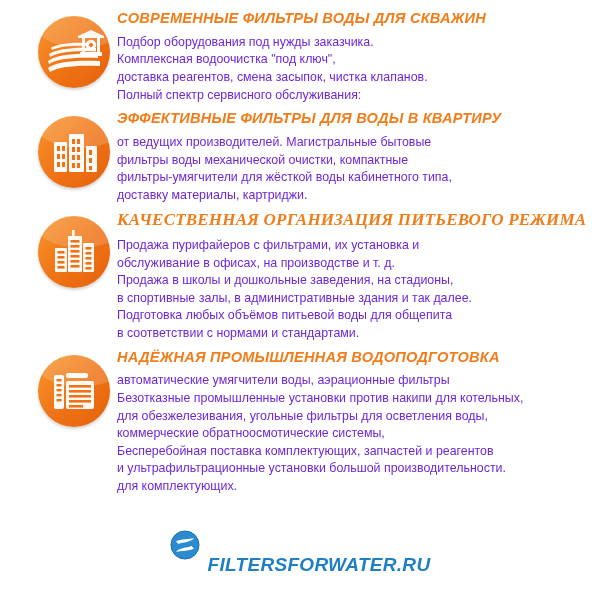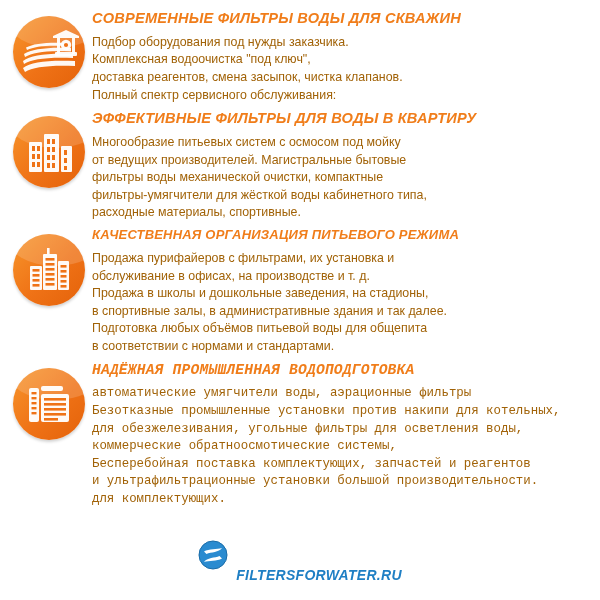--- a/index.html
+++ b/index.html
@@ -16,21 +16,21 @@
   }
   .page {
     position: relative;
     width: 600px;
     height: 600px;
     padding: 10px 0 0 0;
   }
   .block {
     display: flex;
     align-items: flex-start;
-    padding: 0 8px 0 6px;
+    padding: 0 8px 0 31px;
   }
   .icon-col {
     width: 86px;
     flex: 0 0 86px;
     display: flex;
     justify-content: center;
     padding-top: 6px;
   }
   .text-col {
     flex: 1 1 auto;
@@ -40,25 +40,26 @@
     font-size: 14.6px;
     font-weight: bold;
     font-style: italic;
     color: #f07d1a;
     letter-spacing: 0.2px;
     line-height: 1.15;
     margin: 0 0 7px 0;
     white-space: nowrap;
   }
   .heading.small {
-    font-size: 13px;
+    font-size: 17px;
+    font-family: Liberation Serif, serif;
   }
   .body-text {
     font-size: 12.4px;
-    color: #a16207;
+    color: #6d28d9;
     line-height: 1.42;
     margin: 0;
   }
   .body-text span {
     display: block;
     white-space: nowrap;
   }
 
   
   .badge {
@@ -93,31 +94,31 @@
     align-items: center;
     justify-content: center;
     gap: 8px;
   }
   .logo-mark {
     width: 30px;
     height: 30px;
     flex: 0 0 30px;
   }
   .logo-text {
-    font-size: 14px;
+    font-size: 19px;
     font-weight: bold;
     font-style: italic;
     color: #1f7fc4;
     letter-spacing: 0.3px;
     margin-top: 40px;
   }
   .b1 { margin-bottom: 6px; }
   .b2 { margin-bottom: 6px; justify-content: space-between; }
   .b3 { margin-bottom: 6px; }
-  .b4 { margin-bottom: 16px; font-family: Liberation Mono, monospace; }
+  .b4 { margin-bottom: 16px; }
 </style>
 </head>
 <body>
 
 <div class="page">
 
   <div class="block b1">
     <div class="icon-col">
       <div class="badge">
         <div class="gloss"></div>
@@ -180,25 +181,24 @@
             <rect x="51" y="34" width="3" height="5"></rect>
               <rect x="51" y="42" width="3" height="5"></rect>
             <rect x="51" y="50" width="3" height="4"></rect>
           </g>
         </svg>
       </div>
     </div>
     <div class="text-col">
       <div class="heading">ЭФФЕКТИВНЫЕ ФИЛЬТРЫ ДЛЯ ВОДЫ В КВАРТИРУ</div>
       <p class="body-text">
-        <span>Многообразие питьевых систем с осмосом под мойку</span>
         <span>от ведущих производителей. Магистральные бытовые</span>
         <span>фильтры воды механической очистки, компактные</span>
         <span>фильтры-умягчители для жёсткой воды кабинетного типа,</span>
-        <span>расходные материалы, спортивные.</span>
+        <span>доставку материалы, картриджи.</span>
       </p>
     </div>
   </div>
 
   <div class="block b3">
     <div class="icon-col">
       <div class="badge">
         <div class="gloss"></div>
         <svg viewBox="0 0 72 72" xmlns="http://www.w3.org/2000/svg" aria-hidden="true">
           <g fill="#ffffff" opacity="0.96">

